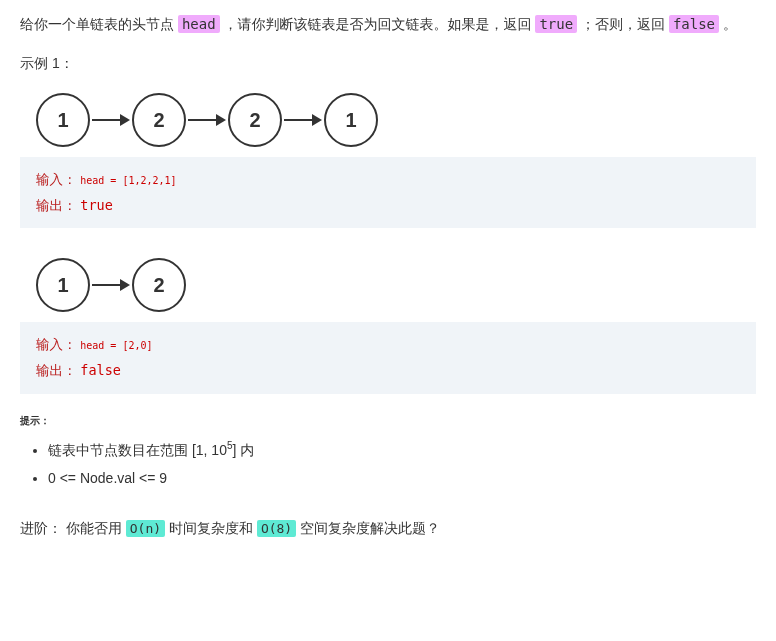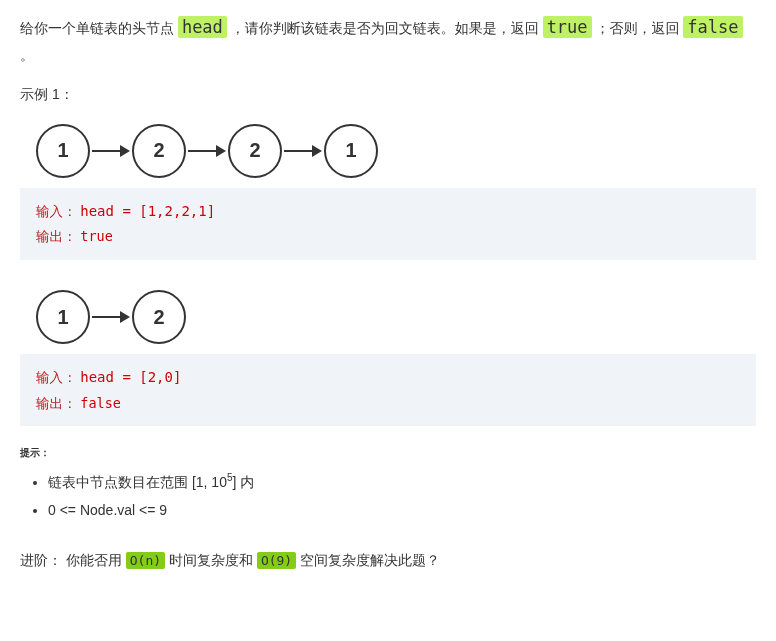--- a/index.html
+++ b/index.html
@@ -12,24 +12,24 @@
       min-height: 641px;
       padding: 12px 20px;
     }
     .description {
       font-size: 14px;
       line-height: 1.8;
       margin-bottom: 18px;
     }
     .description code {
       font-family: Consolas, monospace;
-      background: #bef264;
+      background: #f0abfc;
       padding: 1px 4px;
       border-radius: 2px;
-      font-size: 17px;
+      font-size: 14px;
       color: #333;
     }
     .example-title {
       font-size: 14px;
       font-weight: normal;
       margin-bottom: 10px;
       color: #333;
     }
     .diagram-area {
       display: flex;
@@ -73,21 +73,21 @@
       margin-bottom: 20px;
       font-size: 13.5px;
       line-height: 1.9;
     }
     .info-box .label {
       color: #b91c1c;
     }
     .info-box code {
       font-family: Consolas, monospace;
       color: #c00;
-      font-size: 14px;
+      font-size: 10px;
     }
     .info-box .output-val {
       font-family: Consolas, monospace;
       color: #c00;
     }
     .section-gap {
       margin-bottom: 20px;
     }
     .hints-title {
       font-weight: bold;
@@ -103,21 +103,21 @@
     .hints-list li sup {
       font-size: 10px;
     }
     .advanced {
       margin-top: 24px;
       font-size: 14px;
       line-height: 1.8;
     }
     .advanced code {
       font-family: Consolas, monospace;
-      background: #84cc16;
+      background: #5eead4;
       padding: 1px 4px;
       border-radius: 2px;
       font-size: 13px;
     }
   </style>
 </head>
 <body>
 
 <div class="description">
   <span>给你一个单链表的头节点</span>
@@ -192,15 +192,15 @@
     <li>链表中节点数目在范围 [1, 10<sup>5</sup>] 内</li>
     <li>0 &lt;= Node.val &lt;= 9</li>
   </ul>
 </div>
 
 <div class="advanced">
   <span>进阶：</span>
   <span>你能否用</span>
   <code>O(n)</code>
   <span>时间复杂度和</span>
-  <code>O(9)</code>
+  <code>O(8)</code>
   <span>空间复杂度解决此题？</span>
 </div>
 
 </body></html>

